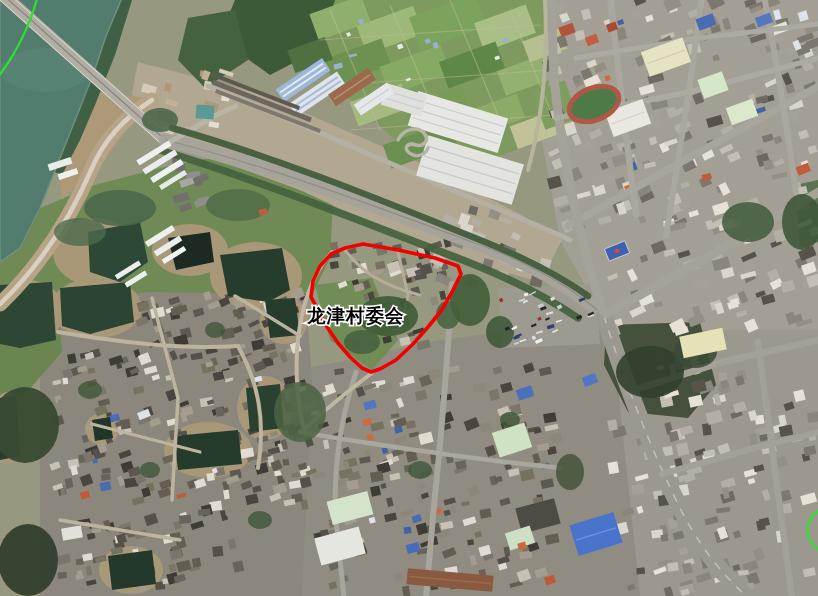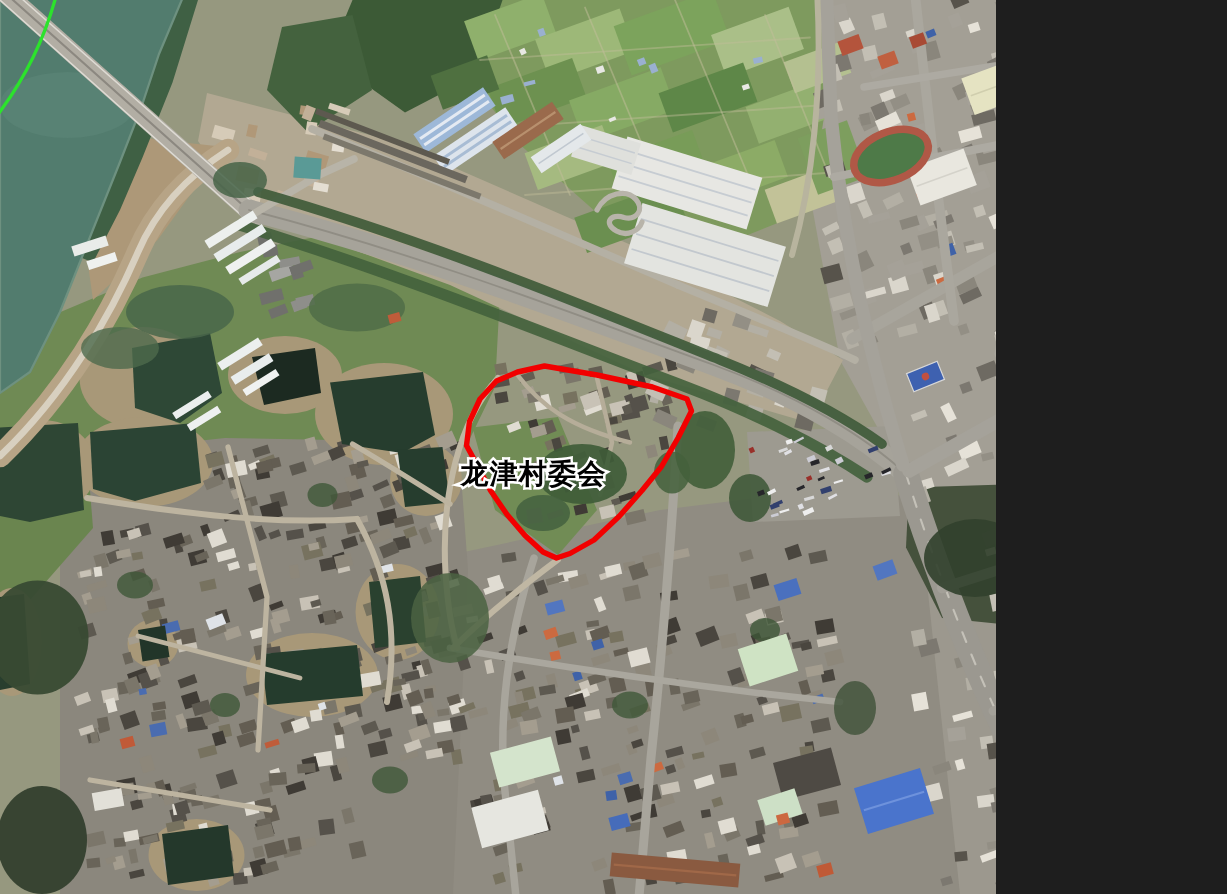--- a/index.html
+++ b/index.html
@@ -1,16 +1,16 @@
 <!DOCTYPE html>
 <html><head>
 <meta charset="utf-8">
 <style>
   html,body{margin:0;padding:0;background:#1e1e1e;}
-  .stage{position:relative;width:664px;height:596px;overflow:hidden;background:#96987f;}
+  .stage{position:relative;width:818px;height:596px;overflow:hidden;background:#96987f;}
   svg{display:block;width:818px;height:596px;}
   text.map-label{
     font-family:"DejaVu Sans","Liberation Sans",sans-serif;
     font-weight:bold;
     paint-order:stroke;
     letter-spacing:1px;
   }
 </style>
 </head>
 <body>

